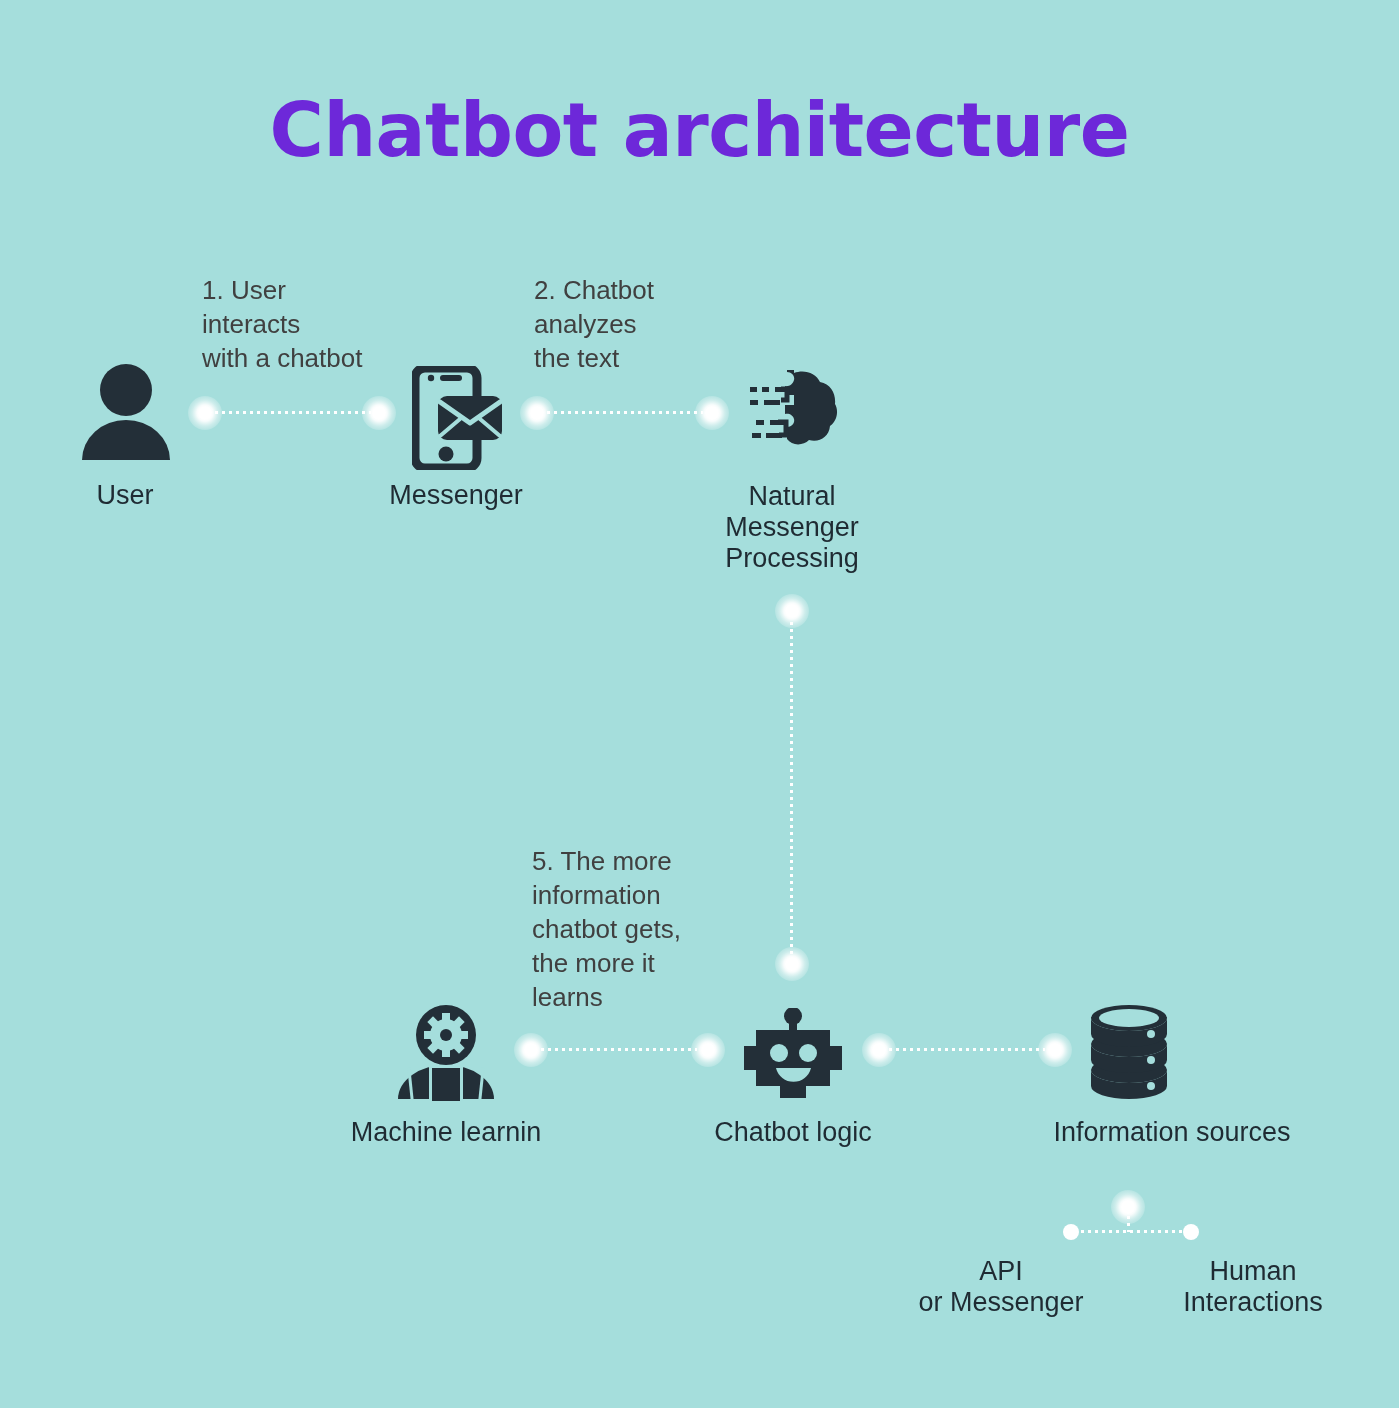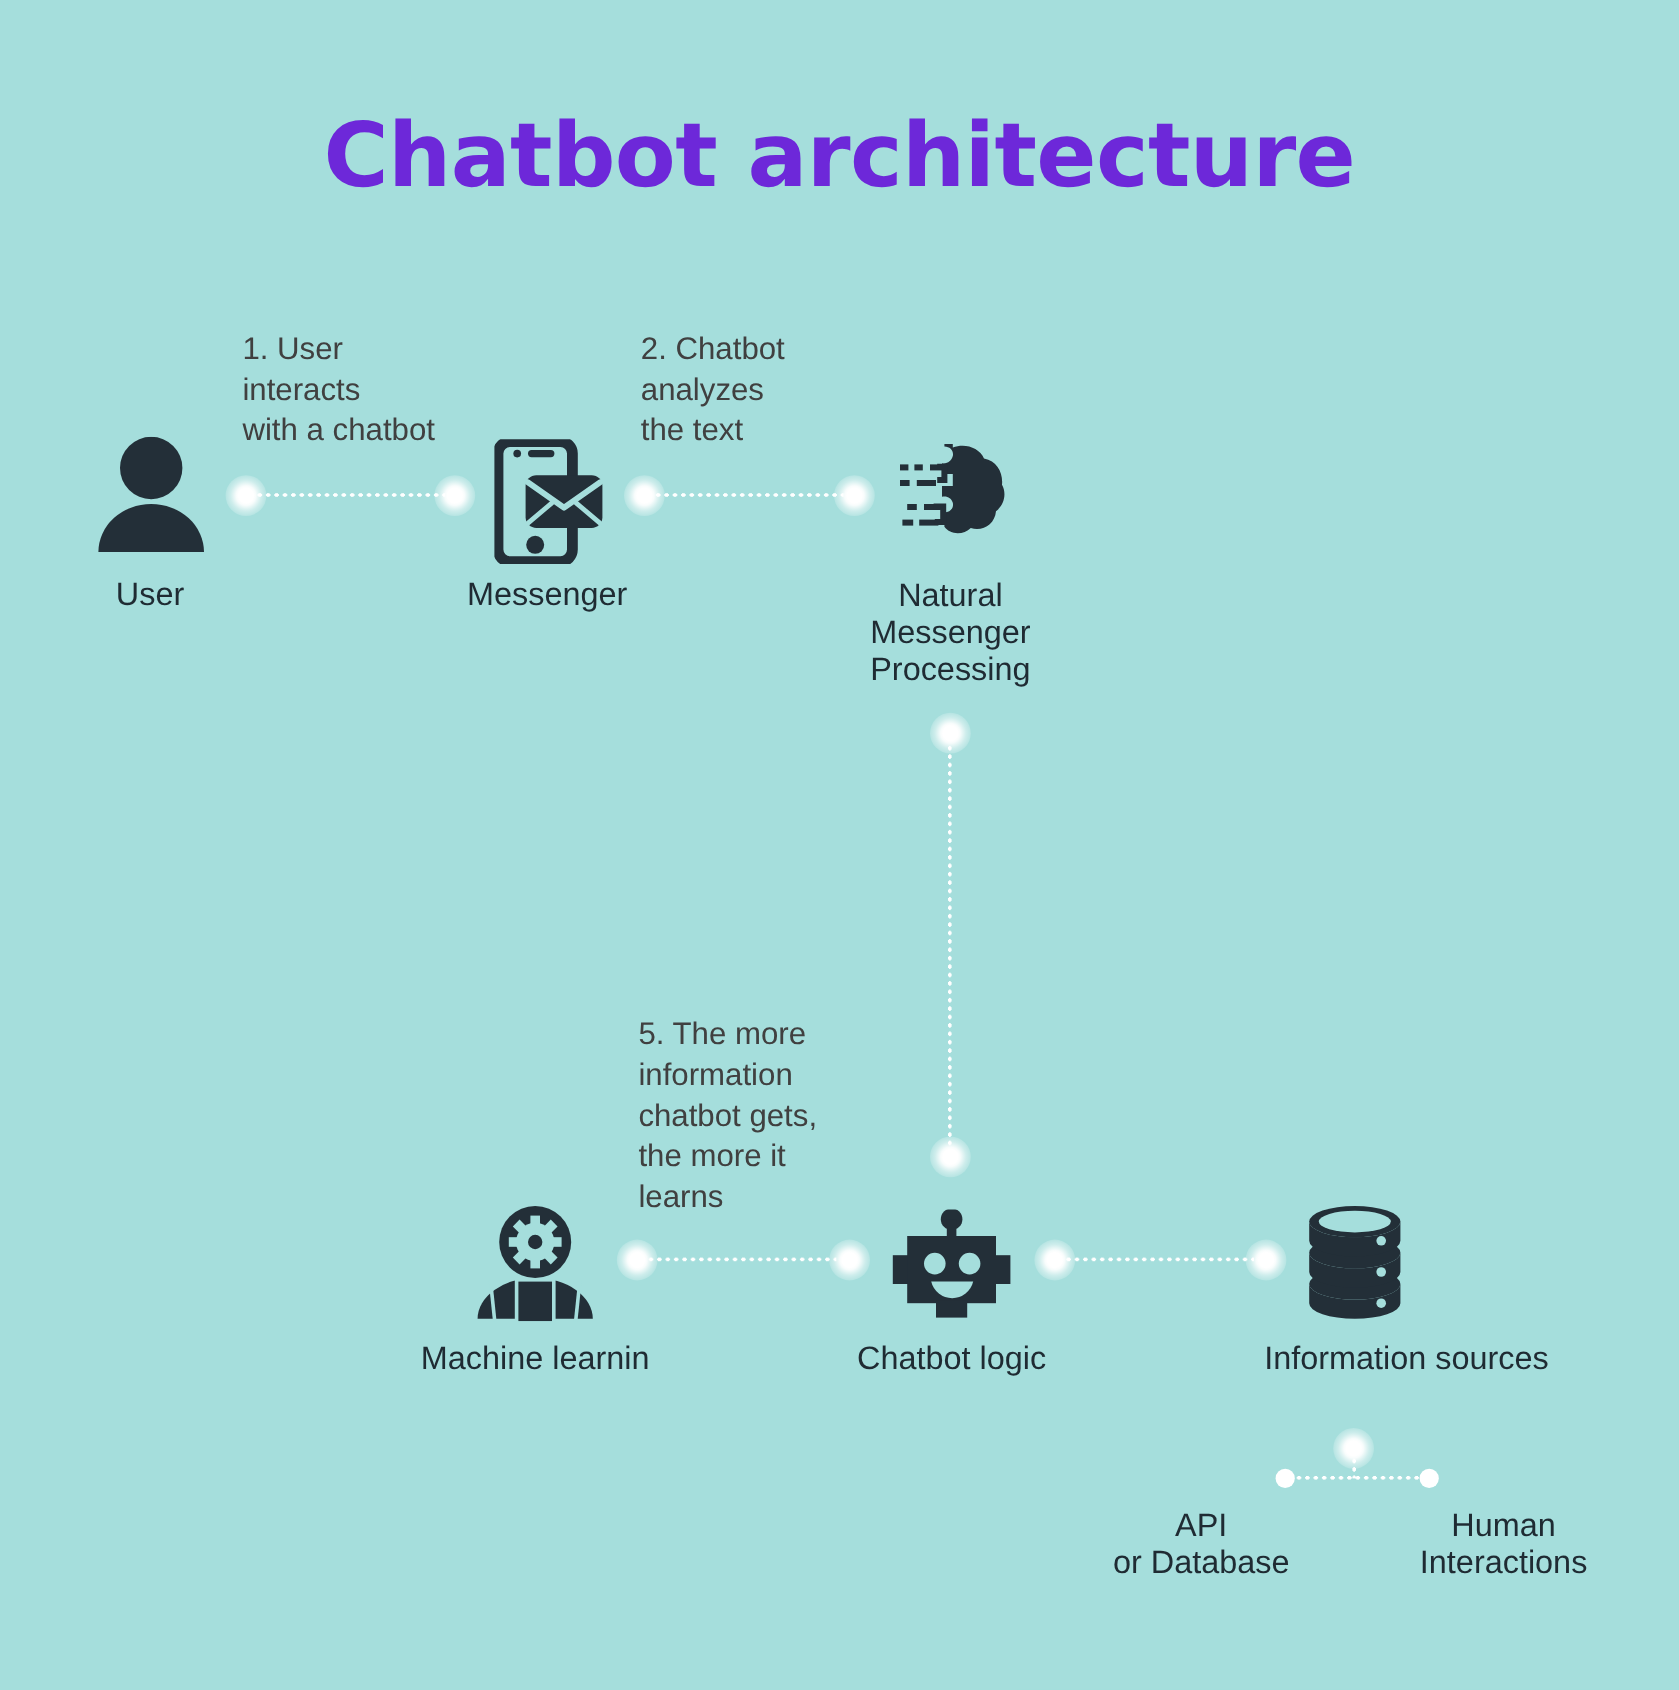--- a/index.html
+++ b/index.html
@@ -282,18 +282,18 @@
 Messenger
 Processing</div>
 
   <div class="node-label" style="left:346px; top:1117px; width:200px;">Machine learnin</div>
 
   <div class="node-label" style="left:693px; top:1117px; width:200px;">Chatbot logic</div>
 
   <div class="node-label" style="left:1008px; top:1117px; width:240px;margin-left:44px;">Information sources</div>
 
   <div class="node-label" style="left:901px; top:1256px; width:200px;">API
-or Database</div>
+or Messenger</div>
 
   <div class="node-label" style="left:1153px; top:1256px; width:200px;">Human
 Interactions</div>
 
 </div>
 
 </body></html>

